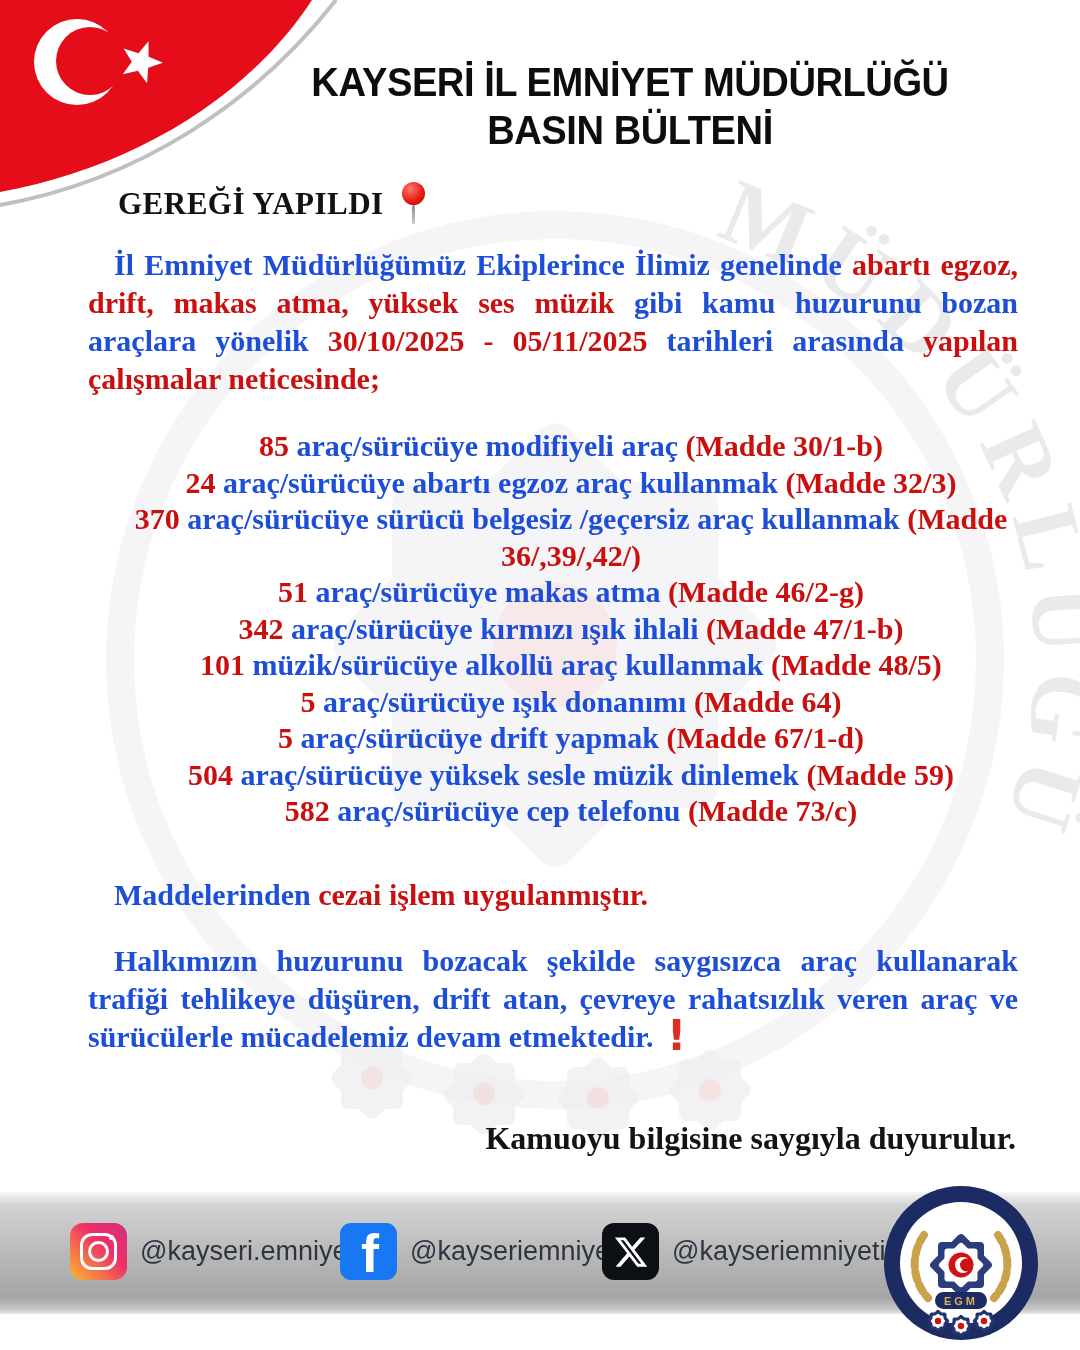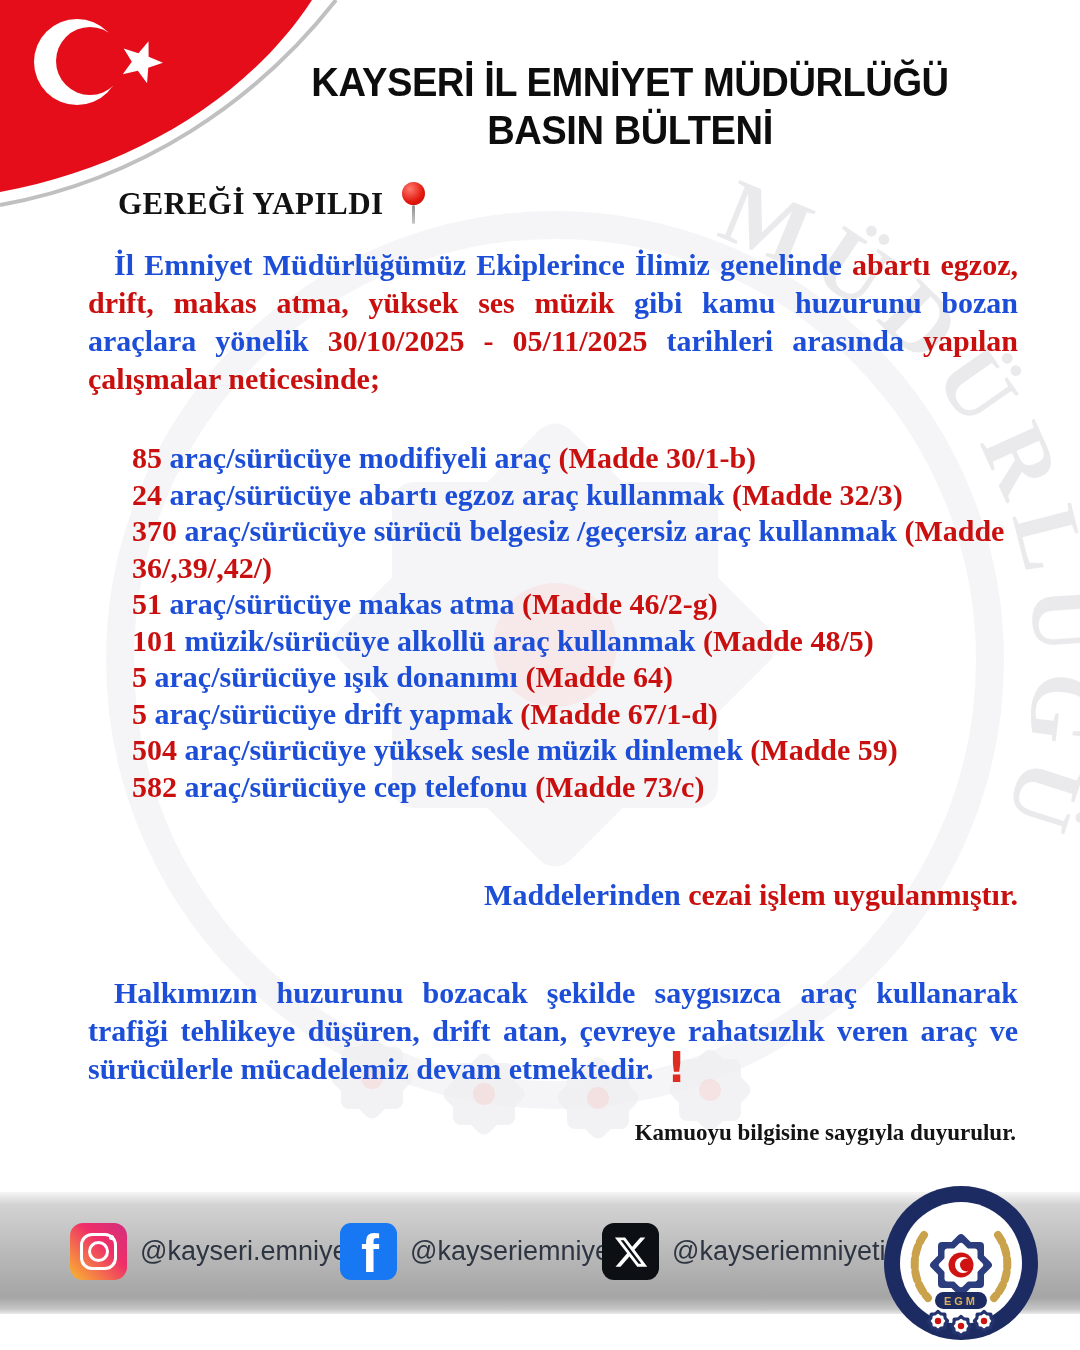--- a/index.html
+++ b/index.html
@@ -20,26 +20,26 @@
                font-weight:700;font-size:31px;letter-spacing:.5px;color:#121212;}
   .pin{position:relative;width:24px;height:46px;display:inline-block;}
   .pin-head{position:absolute;top:1px;left:0;width:23px;height:23px;border-radius:50%;
             background:radial-gradient(circle at 35% 30%, #ff7a6e, #e3170d 60%, #b30c04);}
   .pin-needle{position:absolute;top:24px;left:10px;width:3px;height:19px;border-radius:1.5px;
               background:linear-gradient(#8f8f8f,#c9c9c9);}
 
   
   .para{position:absolute;z-index:2;margin:0;font-weight:700;font-size:30px;line-height:38px;text-align:justify;}
   .intro{top:246px;left:88px;width:930px;text-indent:26px;}
-  .violations{position:absolute;z-index:2;top:424px;left:116px;width:902px;margin:16px;padding:0;list-style:none;
-              font-weight:700;font-size:30px;line-height:36.5px;text-align:left;}
-  .conclusion{top:876px;left:88px;width:930px;text-indent:26px;text-align:right;}
-  .outro{top:942px;left:88px;width:930px;text-indent:26px;margin-top:32px;}
+  .violations{position:absolute;z-index:2;top:424px;left:116px;width:902px;margin:4px;padding:0;list-style:none;
+              font-weight:700;font-size:30px;line-height:36.5px;text-align:center;}
+  .conclusion{top:876px;left:88px;width:930px;text-indent:26px;text-align:left;}
+  .outro{top:942px;left:88px;width:930px;text-indent:26px;}
   .closing{position:absolute;z-index:2;top:1120px;left:88px;width:928px;margin:0;
-           font-weight:700;font-size:23px;text-align:right;color:#141414;}
+           font-weight:700;font-size:32px;text-align:right;color:#141414;}
 
   .seg-k{color:#1d4ed8;}
   .seg-r{color:#c9100f;}
   .seg-excl{font-family:"DejaVu Sans",sans-serif;color:#e02b20;font-weight:800;font-size:42px;
             line-height:0;vertical-align:-3px;padding-left:6px;}
 
   
   .band{position:absolute;left:0;top:1192px;width:1080px;height:120px;z-index:4;
         background:linear-gradient(180deg,#f0f0f0 0%,#d3d3d3 9%,#bababa 48%,#a5a5a5 86%,#c6c6c6 96%,#e9e9e9 100%);
         border-top:2px solid #f3f3f3;}
@@ -121,20 +121,21 @@
     </span>
   </div>
 
   <p class="para intro"><span class="seg-k">İl Emniyet Müdürlüğümüz Ekiplerince İlimiz genelinde </span><span class="seg-r">abartı egzoz, drift,  makas atma, yüksek ses müzik</span><span class="seg-k"> gibi kamu huzurunu bozan araçlara yönelik </span><span class="seg-r">30/10/2025 - 05/11/2025</span><span class="seg-k">  tarihleri arasında </span><span class="seg-r">yapılan çalışmalar neticesinde;</span></p>
 
   <ul class="violations">
       <li><span class="seg-r">85 </span><span class="seg-k">araç/sürücüye modifiyeli araç </span><span class="seg-r">(Madde 30/1-b)</span></li>
       <li><span class="seg-r">24 </span><span class="seg-k">araç/sürücüye abartı egzoz araç kullanmak </span><span class="seg-r">(Madde 32/3)</span></li>
       <li><span class="seg-r">370 </span><span class="seg-k">araç/sürücüye sürücü belgesiz /geçersiz araç kullanmak </span><span class="seg-r">(Madde 36/,39/,42/)</span></li>
       <li><span class="seg-r">51 </span><span class="seg-k">araç/sürücüye makas atma </span><span class="seg-r">(Madde 46/2-g)</span></li>
+      <li><span class="seg-r">342 </span><span class="seg-k">araç/sürücüye kırmızı ışık ihlali  </span><span class="seg-r">(Madde 47/1-b)</span></li>
       <li><span class="seg-r">101 </span><span class="seg-k">müzik/sürücüye alkollü araç kullanmak </span><span class="seg-r">(Madde 48/5)</span></li>
       <li><span class="seg-r">5 </span><span class="seg-k">araç/sürücüye ışık donanımı </span><span class="seg-r">(Madde 64)</span></li>
       <li><span class="seg-r">5 </span><span class="seg-k">araç/sürücüye drift yapmak </span><span class="seg-r">(Madde 67/1-d)</span></li>
       <li><span class="seg-r">504 </span><span class="seg-k">araç/sürücüye yüksek sesle müzik dinlemek </span><span class="seg-r">(Madde 59)</span></li>
       <li><span class="seg-r">582 </span><span class="seg-k">araç/sürücüye cep telefonu </span><span class="seg-r">(Madde 73/c)</span></li>
     </ul>
 
   <p class="para conclusion"><span class="seg-k">Maddelerinden </span><span class="seg-r">cezai işlem uygulanmıştır.</span></p>
 
   <p class="para outro"><span class="seg-k">Halkımızın huzurunu bozacak şekilde saygısızca araç kullanarak trafiği tehlikeye düşüren, drift atan, çevreye rahatsızlık veren araç ve sürücülerle mücadelemiz devam etmektedir. </span><span class="seg-excl">!</span></p>

